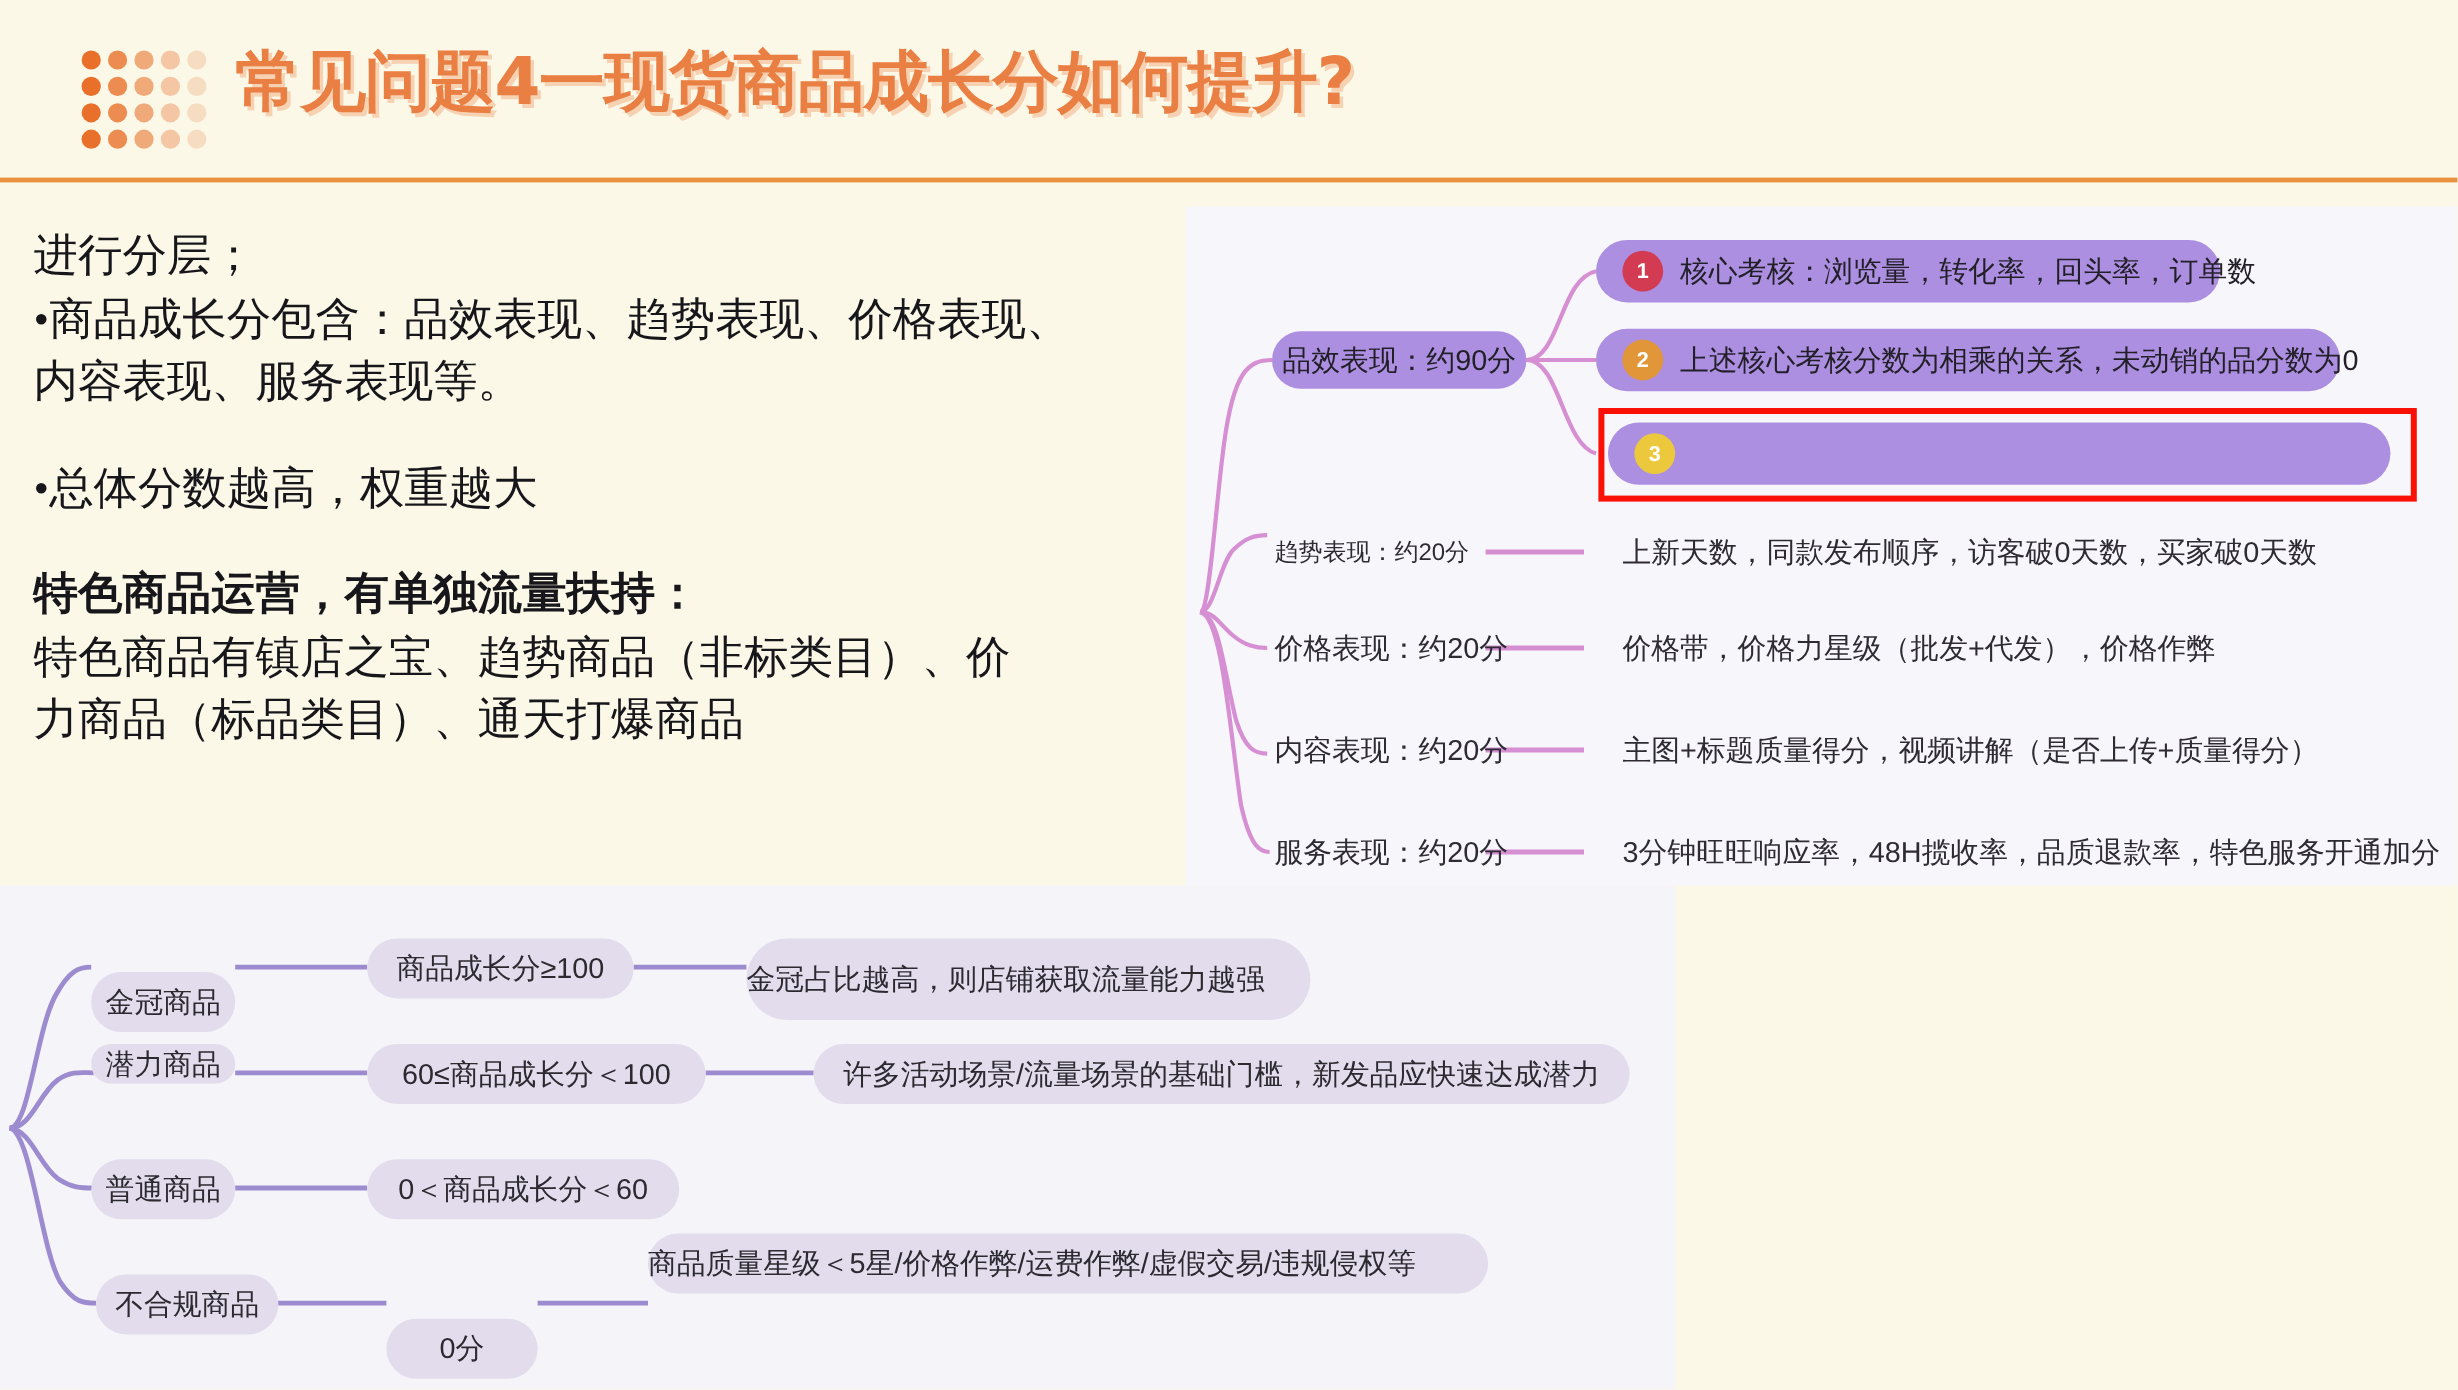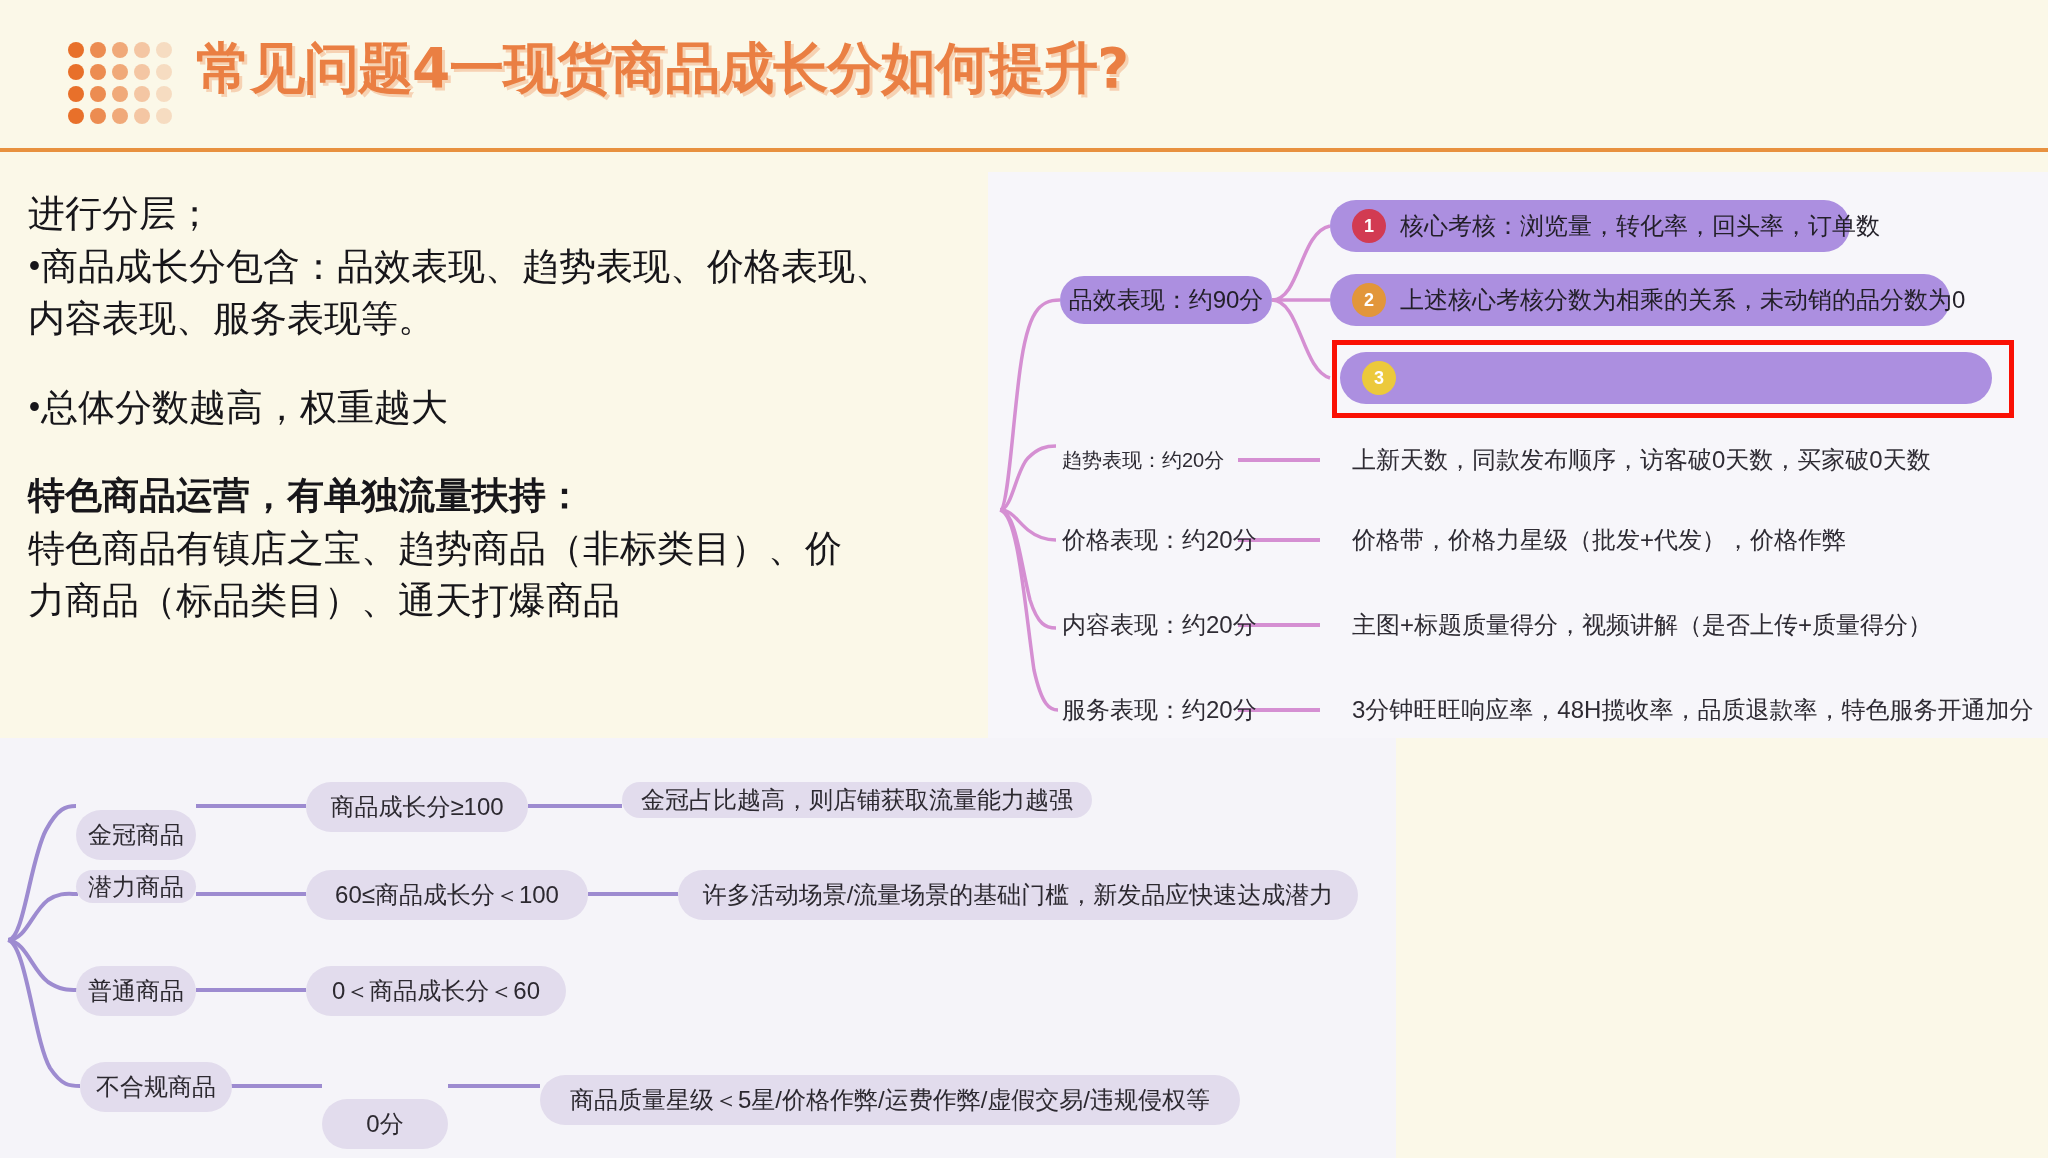--- a/index.html
+++ b/index.html
@@ -224,21 +224,21 @@
     <line x1="212" y1="1086" x2="322" y2="1086" stroke="#9d8bd0" stroke-width="4"></line>
     <line x1="448" y1="1086" x2="540" y2="1086" stroke="#9d8bd0" stroke-width="4"></line>
   </svg>
 
   <div class="node lav" style="left:76px; top:782px; width:120px; height:50px; justify-content:center; font-size:24px;margin-top:28px;">
     <span class="lbl">金冠商品</span>
   </div>
   <div class="node lav" style="left:306px; top:782px; width:222px; height:50px; justify-content:center; font-size:24px;">
     <span class="lbl">商品成长分≥100</span>
   </div>
-  <div class="node lav" style="left:622px; top:782px; width:470px; height:36px; justify-content:center; font-size:24px;">
+  <div class="node lav" style="left:622px; top:782px; width:470px; height:68px; justify-content:flex-start; font-size:24px;">
     <span class="lbl">金冠占比越高，则店铺获取流量能力越强</span>
   </div>
 
   <div class="node lav" style="left:76px; top:870px; width:120px; height:33px; justify-content:center; font-size:24px;">
     <span class="lbl">潜力商品</span>
   </div>
   <div class="node lav" style="left:306px; top:870px; width:282px; height:50px; justify-content:center; font-size:24px;">
     <span class="lbl">60≤商品成长分＜100</span>
   </div>
   <div class="node lav" style="left:678px; top:870px; width:680px; height:50px; justify-content:center; font-size:24px;">
@@ -251,17 +251,17 @@
   <div class="node lav" style="left:306px; top:966px; width:260px; height:50px; justify-content:center; font-size:24px;">
     <span class="lbl">0＜商品成长分＜60</span>
   </div>
 
   <div class="node lav" style="left:80px; top:1062px; width:152px; height:50px; justify-content:center; font-size:24px;">
     <span class="lbl">不合规商品</span>
   </div>
   <div class="node lav" style="left:322px; top:1062px; width:126px; height:50px; justify-content:center; font-size:24px;margin-top:37px;">
     <span class="lbl">0分</span>
   </div>
-  <div class="node lav" style="left:540px; top:1075px; width:700px; height:50px; justify-content:center; font-size:24px;">
+  <div class="node lav" style="left:540px; top:1028px; width:700px; height:50px; justify-content:flex-start; font-size:24px;">
     <span class="lbl">商品质量星级＜5星/价格作弊/运费作弊/虚假交易/违规侵权等</span>
   </div>
 
 </div>
 
 </body></html>

